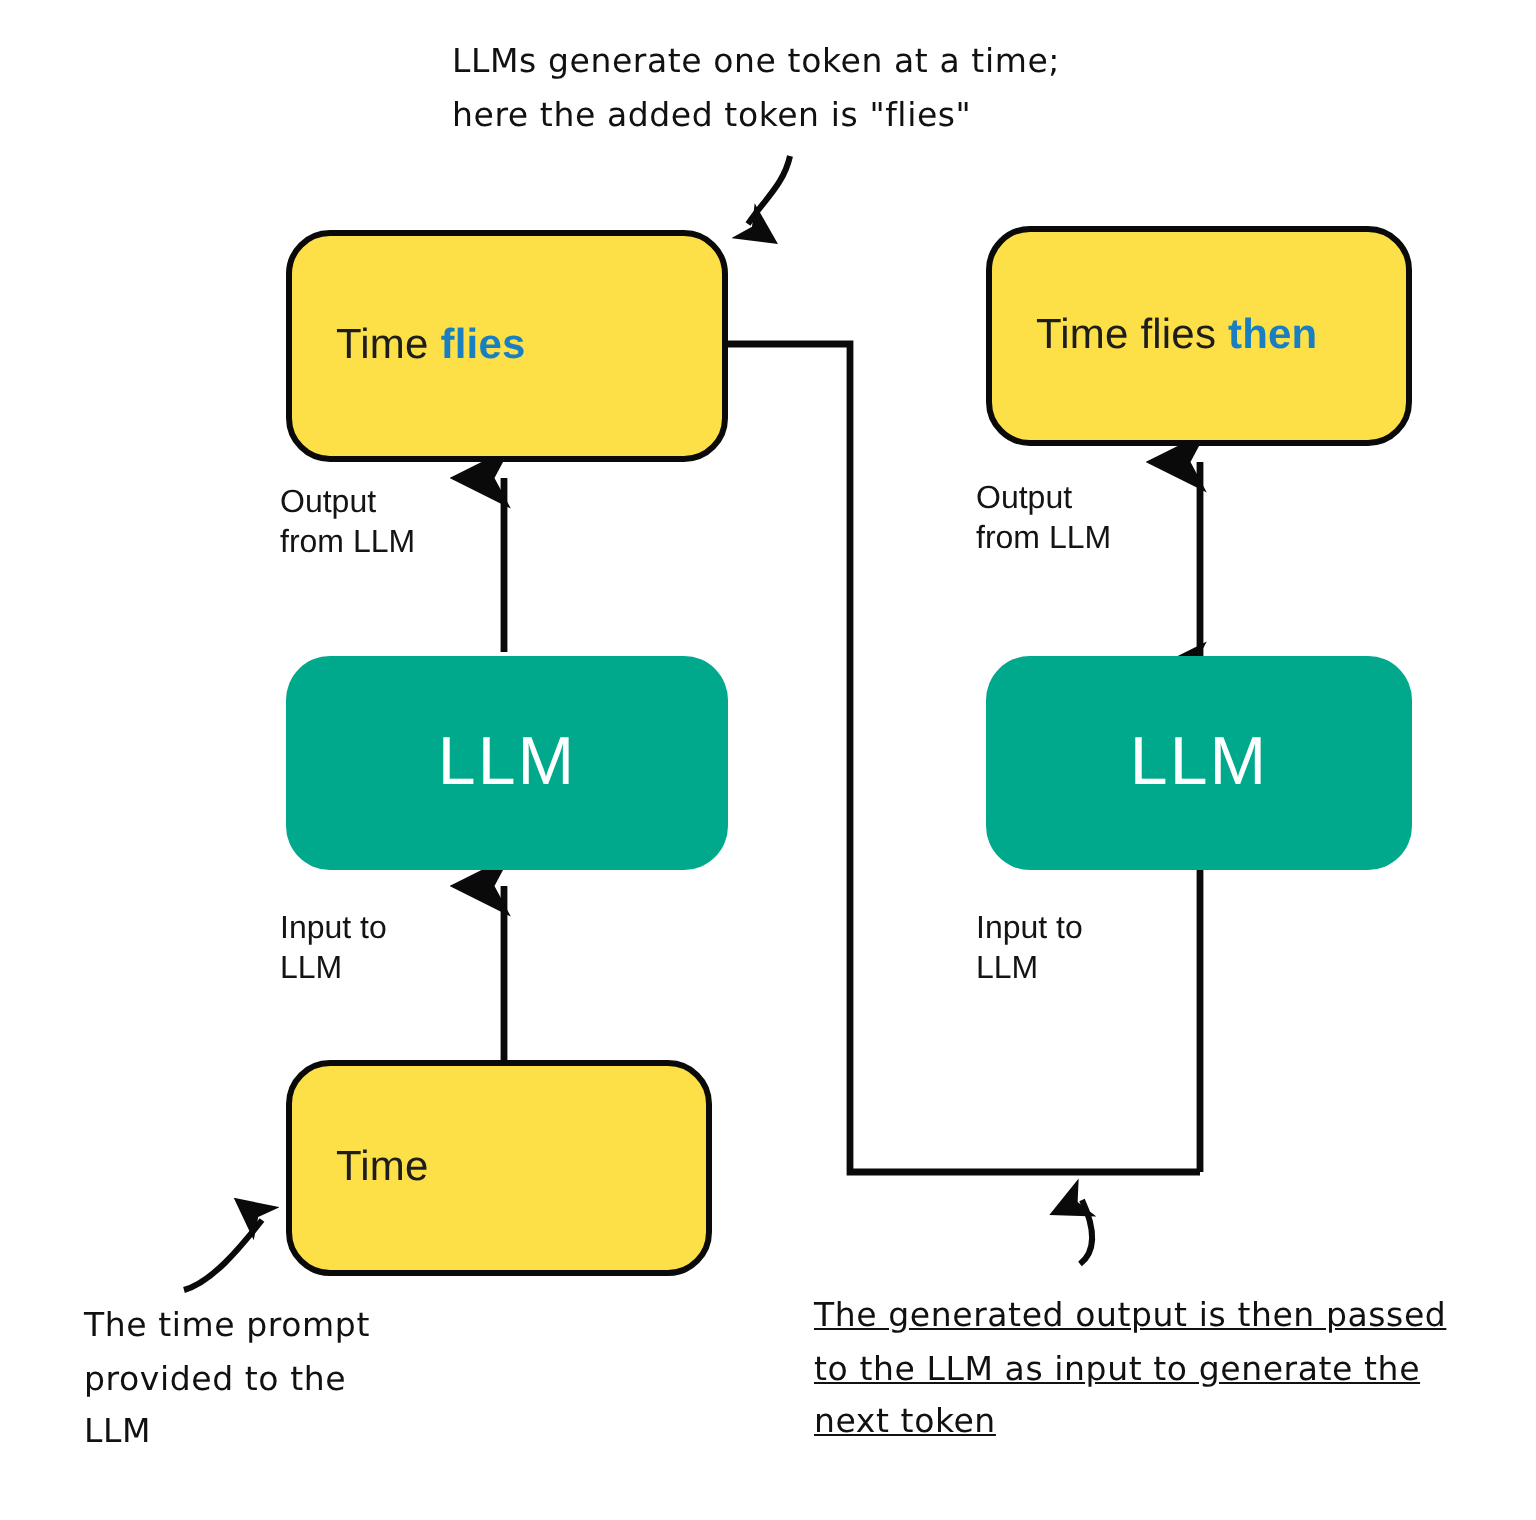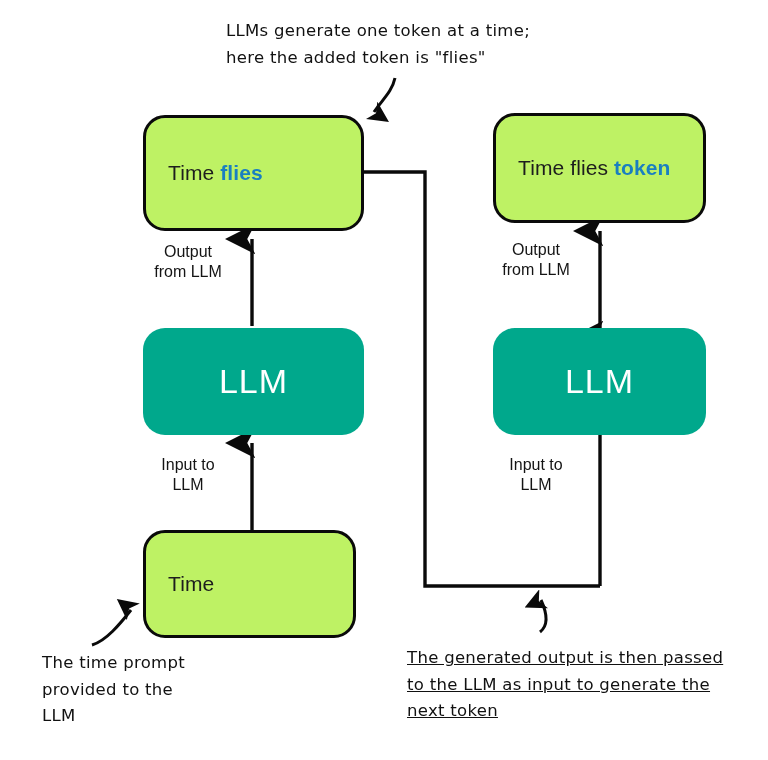--- a/index.html
+++ b/index.html
@@ -31,21 +31,21 @@
   
   .node {
     position: absolute;
     box-sizing: border-box;
     display: flex;
     align-items: center;
   }
   .node.text-node {
     border: 3px solid #0a0a0a;
     border-radius: 22px;
-    background: #bef264;
+    background: #fde047;
     padding-left: 22px;
     align-items: center;
   }
   .node.llm-node {
     border: none;
     border-radius: 22px;
     background: #00a88c;
     justify-content: center;
   }
   .node-label {
@@ -65,21 +65,21 @@
     color: #ffffff;
     letter-spacing: 1px;
   }
   
   .edge-label {
     position: absolute;
     font-family: "Liberation Sans", sans-serif;
     font-size: 16px;
     line-height: 1.28;
     color: #141414;
-    text-align: center;
+    text-align: left;
     white-space: pre-line;
   }
   
   .annot {
     position: absolute;
     font-family: "DejaVu Sans", sans-serif;
     font-size: 16.5px;
     line-height: 1.62;
     color: #111111;
     white-space: pre-line;
@@ -119,21 +119,21 @@
   </svg>
 
   <div class="annot" style="left:226px; top:18px; width:400px;">LLMs generate one token at a time;
 here the added token is "flies"</div>
 
   <div class="node text-node" style="left:143px; top:115px; width:221px; height:116px;">
     <span class="node-label"><span>Time </span><span class="hl">flies</span></span>
   </div>
 
   <div class="node text-node" style="left:493px; top:113px; width:213px; height:110px;">
-    <span class="node-label"><span>Time flies </span><span class="hl">token</span></span>
+    <span class="node-label"><span>Time flies </span><span class="hl">then</span></span>
   </div>
 
   <div class="edge-label" style="left:140px; top:242px; width:96px;">Output
 from LLM</div>
 
   <div class="edge-label" style="left:488px; top:240px; width:96px;">Output
 from LLM</div>
 
   <div class="node llm-node" style="left:143px; top:328px; width:221px; height:107px;">
     <span class="llm-label">LLM</span>

